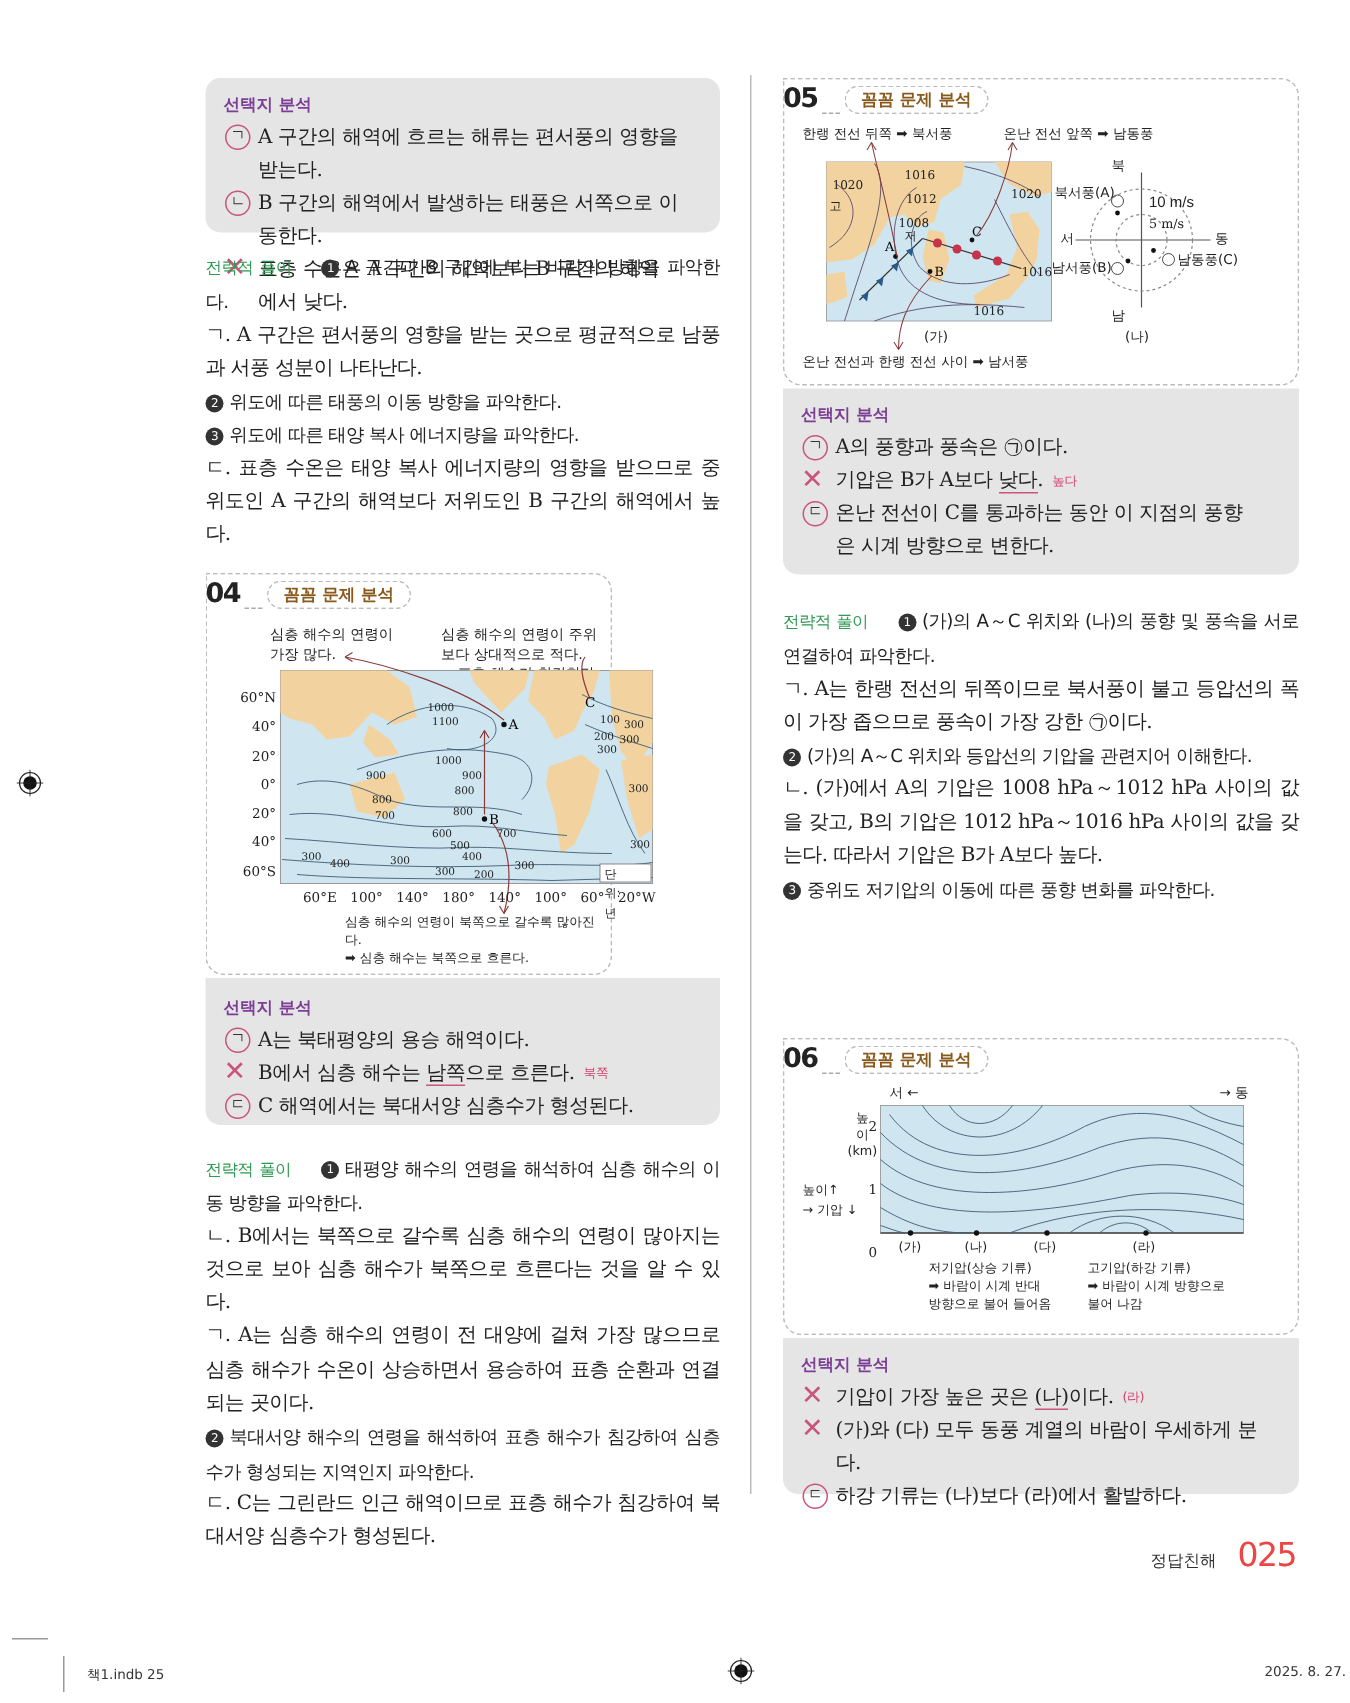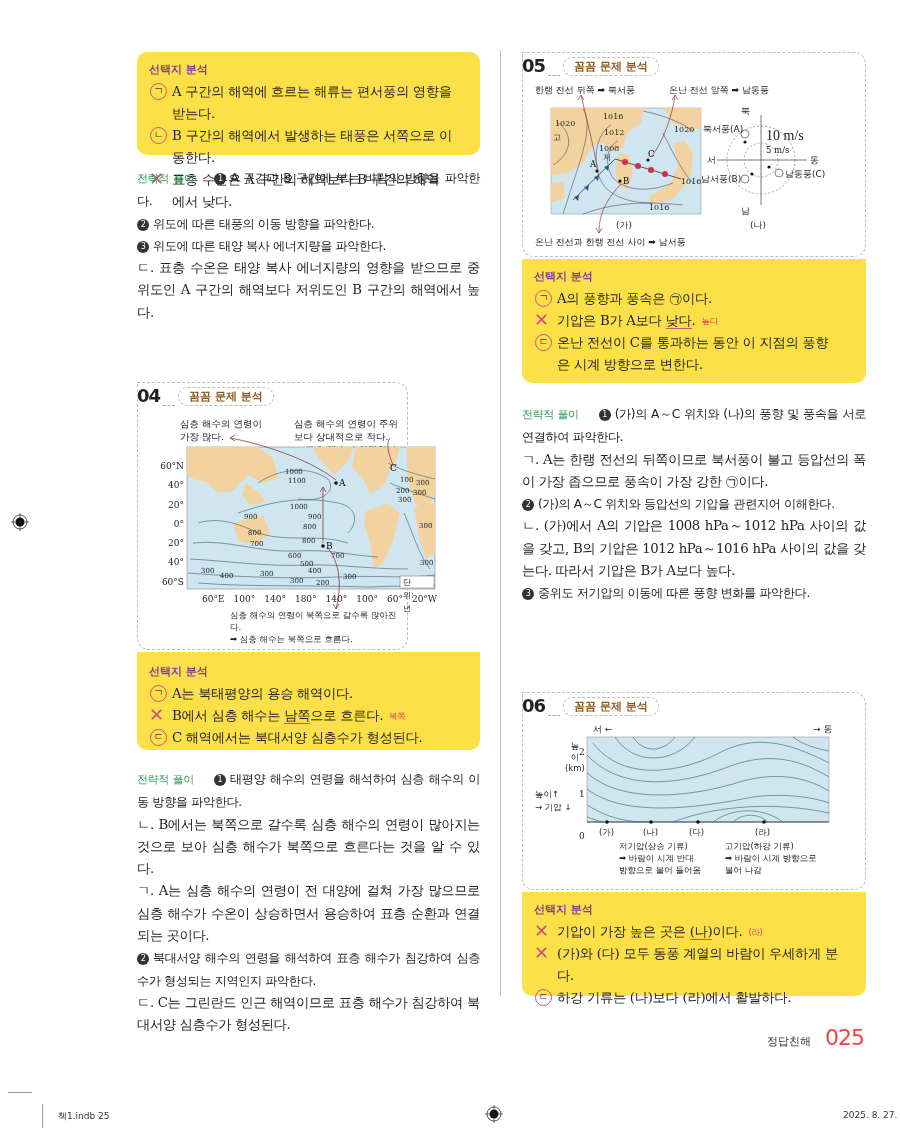--- a/index.html
+++ b/index.html
@@ -1,21 +1,21 @@
 <!DOCTYPE html>
 <html><head>
 <meta charset="utf-8">
 <style>
 *{box-sizing:border-box;margin:0;padding:0}
 body{width:900px;height:1135px;background:#fff;font-family:"DejaVu Serif","Liberation Serif",serif;color:#222;position:relative;overflow:hidden}
 .col{position:absolute;top:0}
 .left{left:137px;width:343px}
 .right{left:522px;width:344px}
 .divider{position:absolute;left:500px;top:50px;width:1px;height:946px;background:#bbb}
-.answerbox{background:#fde047;border-radius:10px;padding:10px 28px 10px 12px}
+.answerbox{background:#e5e5e5;border-radius:10px;padding:10px 28px 10px 12px}
 .ab-title{font-family:"DejaVu Sans",sans-serif;color:#7d3f96;font-weight:bold;font-size:11px;margin-bottom:4px}
 .opt{display:flex;align-items:flex-start;font-size:13.3px;line-height:22px;letter-spacing:-0.3px}
 .mark{flex:0 0 20px;height:20px;margin-right:3px;position:relative}
 .mark .circ{position:absolute;left:1px;top:2px;width:17px;height:17px;border:1.6px solid #c9557a;border-radius:50%;font-family:"DejaVu Sans",sans-serif;font-size:10px;color:#333;text-align:center;line-height:14px}
 .mark .xx{position:absolute;left:0;top:0;font-family:"DejaVu Sans",sans-serif;font-size:18px;color:#c9557a;line-height:20px}
 .corr{font-family:"DejaVu Sans",sans-serif;color:#d63c6a;font-size:8.5px;margin-left:6px}
 .under{border-bottom:1px solid #c9557a}
 .sol{font-size:13.3px;line-height:22.3px;text-align:justify;letter-spacing:-0.4px;margin-top:8px}
 .sol p{margin:0}
 .sol .head{font-family:"DejaVu Sans",sans-serif;font-size:12.2px}
@@ -57,20 +57,21 @@
     <div class="opt">
       <span class="mark">
           <span class="xx">✕</span>
         </span>
       <span>표층 수온은 A 구간의 해역보다 B 구간의 해역에서 낮다.</span>
     </div>
   </div>
 
   <div class="sol" style="position:absolute;top:159px;left:0;width:343px">
     <p class="head"><span class="lbl">전략적 풀이</span><span class="num">1</span><span>A 구간과 B 구간에 부는 바람의 방향을 파악한다.</span></p>
+    <p>ㄱ. A 구간은 편서풍의 영향을 받는 곳으로 평균적으로 남풍과 서풍 성분이 나타난다.</p>
     <p class="head"><span class="num">2</span><span>위도에 따른 태풍의 이동 방향을 파악한다.</span></p>
     <p class="head"><span class="num">3</span><span>위도에 따른 태양 복사 에너지량을 파악한다.</span></p>
     <p>ㄷ. 표층 수온은 태양 복사 에너지량의 영향을 받으므로 중위도인 A 구간의 해역보다 저위도인 B 구간의 해역에서 높다.</p>
   </div>
 
   <div class="qhead" style="position:absolute;top:380px;left:0">
     <span class="qnum">04</span>
     <span class="qdash"></span>
     <span class="qtag">꼼꼼 문제 분석</span>
   </div>
@@ -285,21 +286,21 @@
       <circle cx="229" cy="121" r="1.6" fill="#111"></circle>
       <circle cx="246" cy="114" r="1.6" fill="#111"></circle>
       <circle cx="222" cy="81" r="4" fill="none" stroke="#333" stroke-width="0.6"></circle>
       <circle cx="222" cy="126" r="4" fill="none" stroke="#333" stroke-width="0.6"></circle>
       <circle cx="256" cy="120" r="4" fill="none" stroke="#333" stroke-width="0.6"></circle>
     </svg>
     <div class="small" style="position:absolute;left:218px;top:52px;font-size:9px">북</div>
     <div class="small" style="position:absolute;left:218px;top:152px;font-size:9px">남</div>
     <div class="small" style="position:absolute;left:184px;top:101px;font-size:9px">서</div>
     <div class="small" style="position:absolute;left:287px;top:101px;font-size:9px">동</div>
-    <div class="small" style="position:absolute;left:243px;top:76px;font-size:14px;font-family:Liberation Serif, serif">10 m/s</div>
+    <div class="small" style="position:absolute;left:243px;top:76px;font-size:10px;font-family:Liberation Sans, sans-serif">10 m/s</div>
     <div class="small" style="position:absolute;left:243px;top:91px;font-size:8.5px;font-family:'DejaVu Serif',serif">5 m/s</div>
     <div class="small" style="position:absolute;left:180px;top:70px;font-size:9px">북서풍(A)</div>
     <div class="small" style="position:absolute;left:178px;top:120px;font-size:9px">남서풍(B)</div>
     <div class="small" style="position:absolute;left:262px;top:115px;font-size:9px">남동풍(C)</div>
     <div class="small" style="position:absolute;left:93px;top:166px;font-size:9px">(가)</div>
     <div class="small" style="position:absolute;left:227px;top:166px;font-size:9px">(나)</div>
     <div class="small" style="position:absolute;left:12px;top:183px;font-size:9px">온난 전선과 한랭 전선 사이 ➡ 남서풍</div>
   </div>
 
   <div class="answerbox" style="position:absolute;top:259px;left:0;width:344px;height:124px;border-top-left-radius:0;border-top-right-radius:0">

